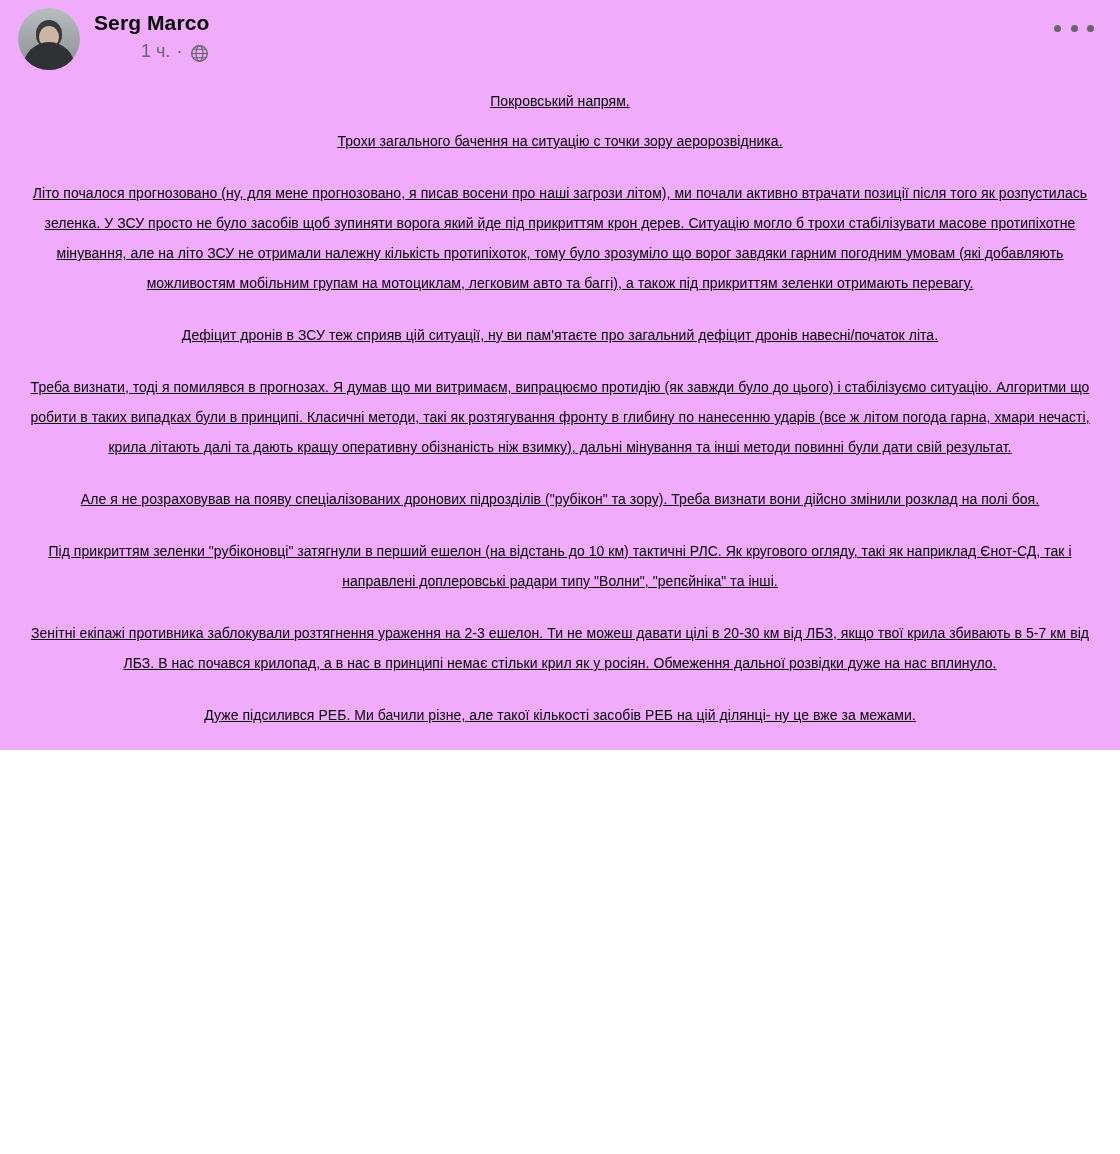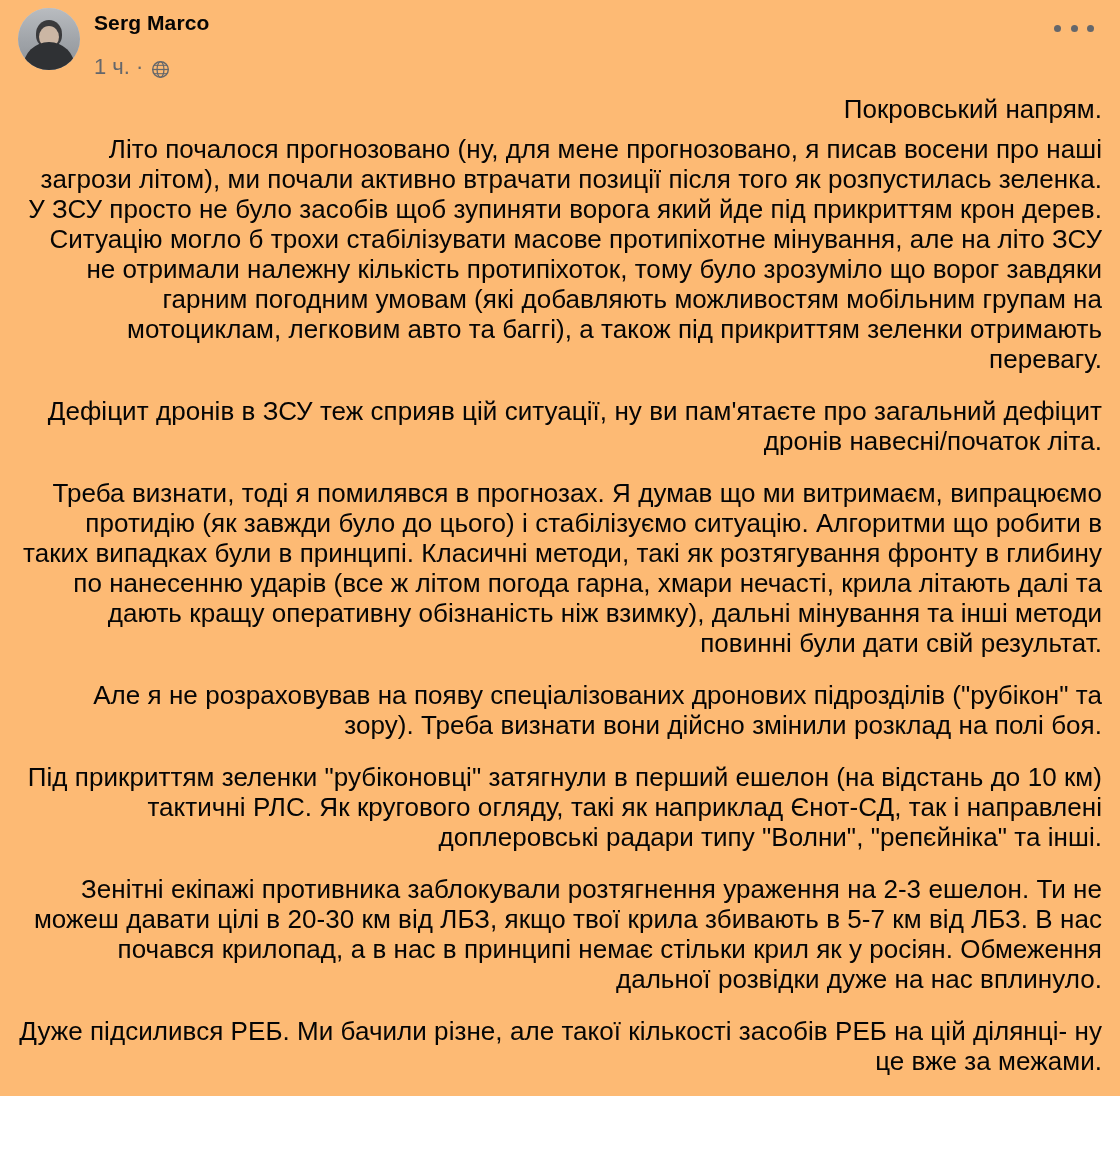--- a/index.html
+++ b/index.html
@@ -12,21 +12,21 @@
     min-height: 1154px;
     font-family: "Liberation Sans", sans-serif;
     color: #050505;
     -webkit-font-smoothing: antialiased;
   }
 
   .post {
     width: 1120px;
     box-sizing: border-box;
     padding: 0;
-    background: #fdba74;
+    background: #f0abfc;
   }
 
   
   .post-header {
     display: flex;
     align-items: flex-start;
     padding: 8px 18px 0 18px;
     position: relative;
   }
 
@@ -87,24 +87,25 @@
     font-size: 21px;
     font-weight: bold;
     line-height: 26px;
     color: #050505;
     letter-spacing: 0.1px;
   }
 
   .meta-row {
     display: flex;
     align-items: center;
-    margin-top: 20px;
+    margin-top: 4px;
     color: #65676b;
-    font-size: 22px;
+    font-size: 18px;
     line-height: 22px;
+    justify-content: flex-end;
   }
   .meta-time { color: #65676b; }
   .meta-dot {
     margin: 0 6px;
     color: #65676b;
   }
   .globe-icon {
     display: inline-block;
     width: 19px;
     height: 19px;
@@ -131,25 +132,26 @@
     border-radius: 50%;
     background: #65676b;
   }
 
   
   .post-body {
     padding: 16px 18px 8px 18px;
   }
   .post-body p {
     margin: 0 0 22px 0;
-    font-size: 26px;
+    font-size: 14px;
     line-height: 30px;
     color: #050505;
-    text-align: right;
+    text-align: center;
     letter-spacing: 0.05px;
+    text-decoration: underline;
   }
   .post-body p:last-child {
     margin-bottom: 12px;
   }
   .post-body p.tight {
     margin-bottom: 10px;
   }
 </style>
 </head>
 <body>
@@ -184,20 +186,21 @@
 
     <div class="more-btn">
       <i></i>
       <i></i>
       <i></i>
     </div>
   </div>
 
   <div class="post-body">
     <p class="tight">Покровський напрям.</p>
+    <p>Трохи загального бачення на ситуацію с точки зору аеророзвідника.</p>
     <p>Літо почалося прогнозовано (ну, для мене прогнозовано, я писав восени про наші загрози літом), ми почали активно втрачати позиції після того як розпустилась зеленка. У ЗСУ просто не було засобів щоб зупиняти ворога який йде під прикриттям крон дерев. Ситуацію могло б трохи стабілізувати масове протипіхотне мінування, але на літо ЗСУ не отримали належну кількість протипіхоток, тому було зрозуміло що ворог завдяки гарним погодним умовам (які добавляють можливостям мобільним групам на мотоциклам, легковим авто та баггі), а також під прикриттям зеленки отримають перевагу.</p>
     <p>Дефіцит дронів в ЗСУ теж сприяв цій ситуації, ну ви пам'ятаєте про загальний дефіцит дронів навесні/початок літа.</p>
     <p>Треба визнати, тоді я помилявся в прогнозах. Я думав що ми витримаєм, випрацюємо протидію (як завжди було до цього) і стабілізуємо ситуацію. Алгоритми що робити в таких випадках були в принципі. Класичні методи, такі як розтягування фронту в глибину по нанесенню ударів (все ж літом погода гарна, хмари нечасті, крила літають далі та дають кращу оперативну обізнаність ніж взимку), дальні мінування та інші методи повинні були дати свій результат.</p>
     <p>Але я не розраховував на появу спеціалізованих дронових підрозділів ("рубікон" та зору). Треба визнати вони дійсно змінили розклад на полі боя.</p>
     <p>Під прикриттям зеленки "рубіконовці" затягнули в перший ешелон (на відстань до 10 км) тактичні РЛС. Як кругового огляду, такі як наприклад Єнот-СД, так і направлені доплеровські радари типу "Волни", "репєйніка" та інші.</p>
     <p>Зенітні екіпажі противника заблокували розтягнення ураження на 2-3 ешелон. Ти не можеш давати цілі в 20-30 км від ЛБЗ, якщо твої крила збивають в 5-7 км від ЛБЗ. В нас почався крилопад, а в нас в принципі немає стільки крил як у росіян. Обмеження дальної розвідки дуже на нас вплинуло.</p>
     <p>Дуже підсилився РЕБ. Ми бачили різне, але такої кількості засобів РЕБ на цій ділянці- ну це вже за межами.</p>
   </div>
 
 </div>

